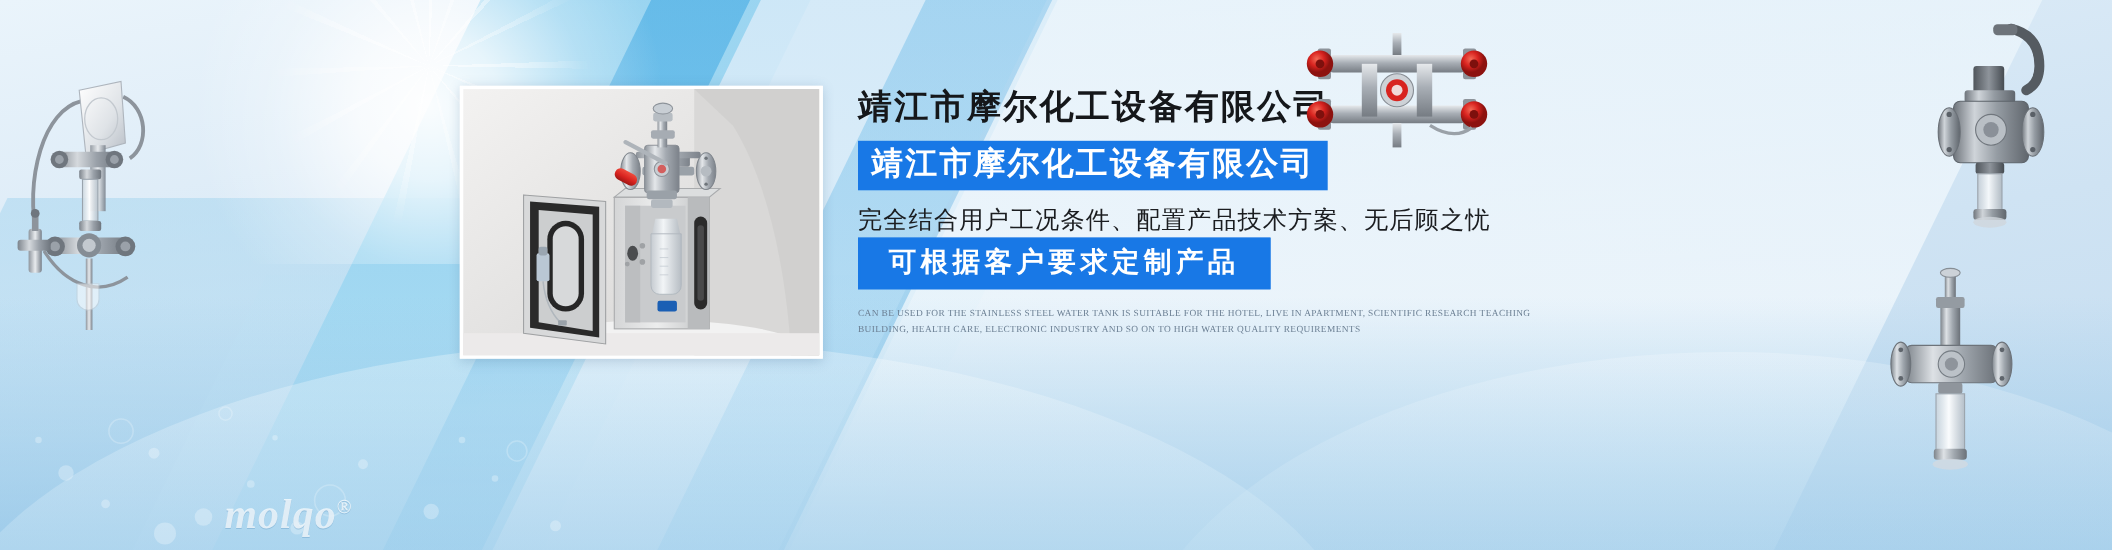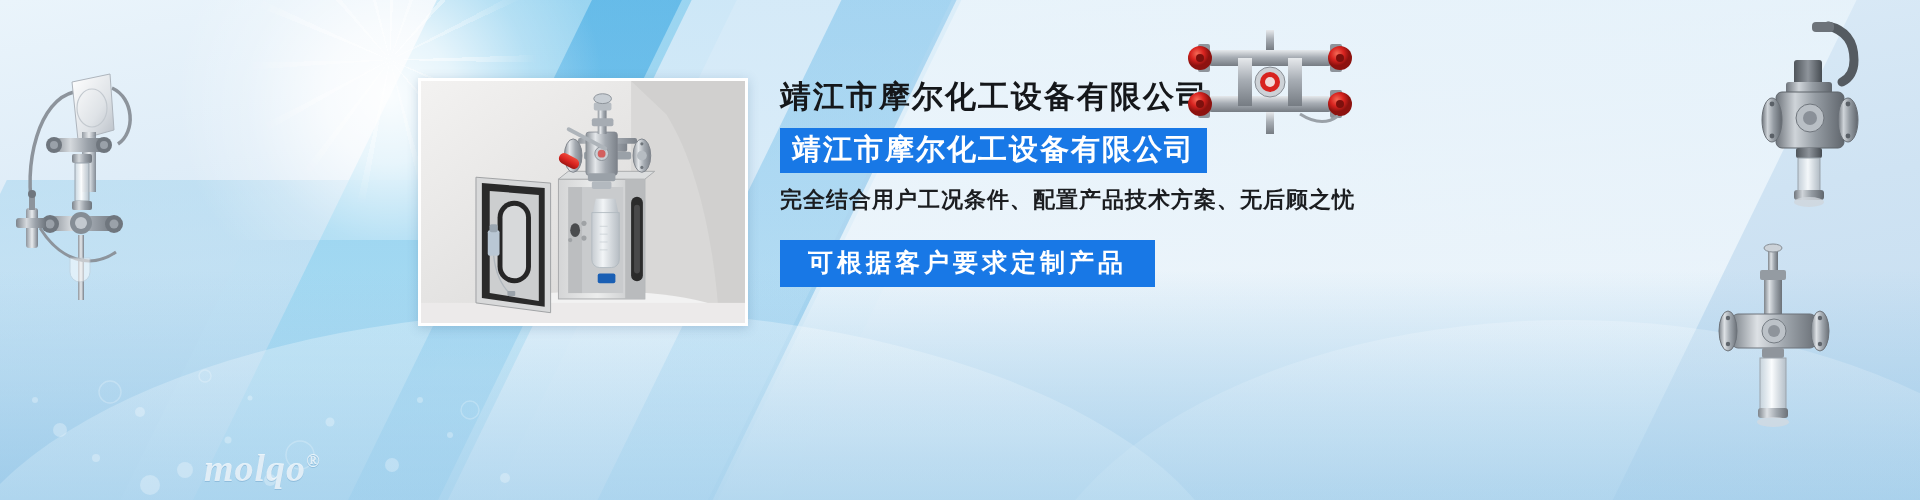--- a/index.html
+++ b/index.html
@@ -151,30 +151,30 @@
     font-size:29px;
     font-weight:700;
     color:#ffffff;
     letter-spacing:2px;
     line-height:1.2;
   }
 
   .subline {
     margin-top:13px;
     font-size:22px;
-    font-weight:700;
+    font-weight:400;
     color:#1b1d20;
     letter-spacing:1px;
     white-space:nowrap;
     line-height:1.3;
   }
 
   .cta-box {
     display:inline-block;
-    margin-top:26px;
+    margin-top:2px;
     background:#1878e6;
     border:2px solid #1878e6;
     padding:5px 26px 7px 26px;
     white-space:nowrap;
   }
   .cta-box .txt {
     font-size:25px;
     font-weight:700;
     color:#ffffff;
     letter-spacing:4px;
@@ -425,20 +425,21 @@
     <div class="headline-bar">
       <span class="txt">靖江市摩尔化工设备有限公司</span>
     </div>
 
     <div class="subline">完全结合用户工况条件、配置产品技术方案、无后顾之忧</div>
 
     <div class="cta-box">
       <span class="txt">可根据客户要求定制产品</span>
     </div>
 
+    <div class="fineprint">CAN BE USED FOR THE STAINLESS STEEL WATER TANK IS SUITABLE FOR THE HOTEL, LIVE IN APARTMENT, SCIENTIFIC RESEARCH TEACHING BUILDING, HEALTH CARE, ELECTRONIC INDUSTRY AND SO ON TO HIGH WATER QUALITY REQUIREMENTS</div>
   </div>
 
   <svg class="prod prod-manifold" viewBox="0 0 180 110">
     <defs>
       <linearGradient id="mSteel" x1="0" y1="0" x2="0" y2="1">
         <stop offset="0%" stop-color="#e6e9ec"></stop>
           <stop offset="45%" stop-color="#a8aeb5"></stop>
         <stop offset="100%" stop-color="#767c83"></stop>
       </linearGradient>
       <radialGradient id="redKnob" cx="38%" cy="32%">

